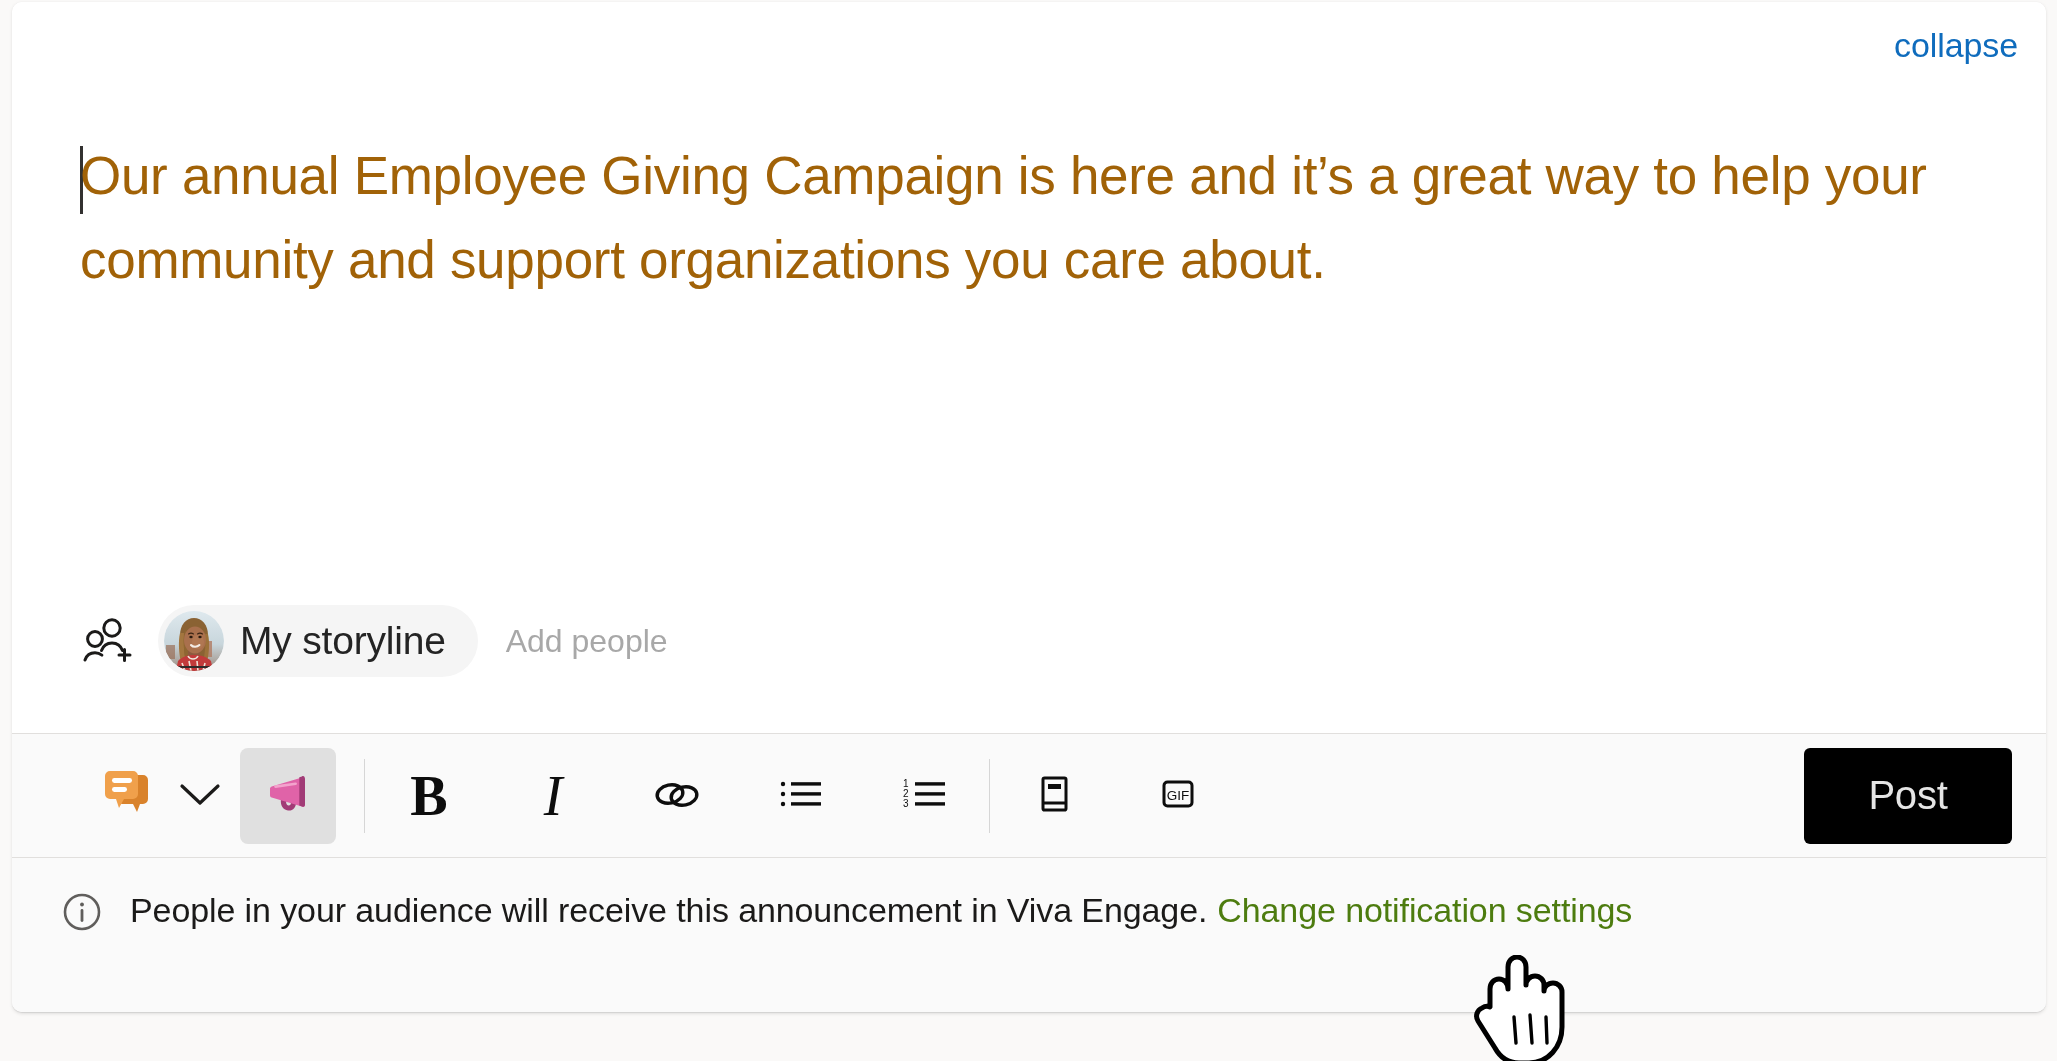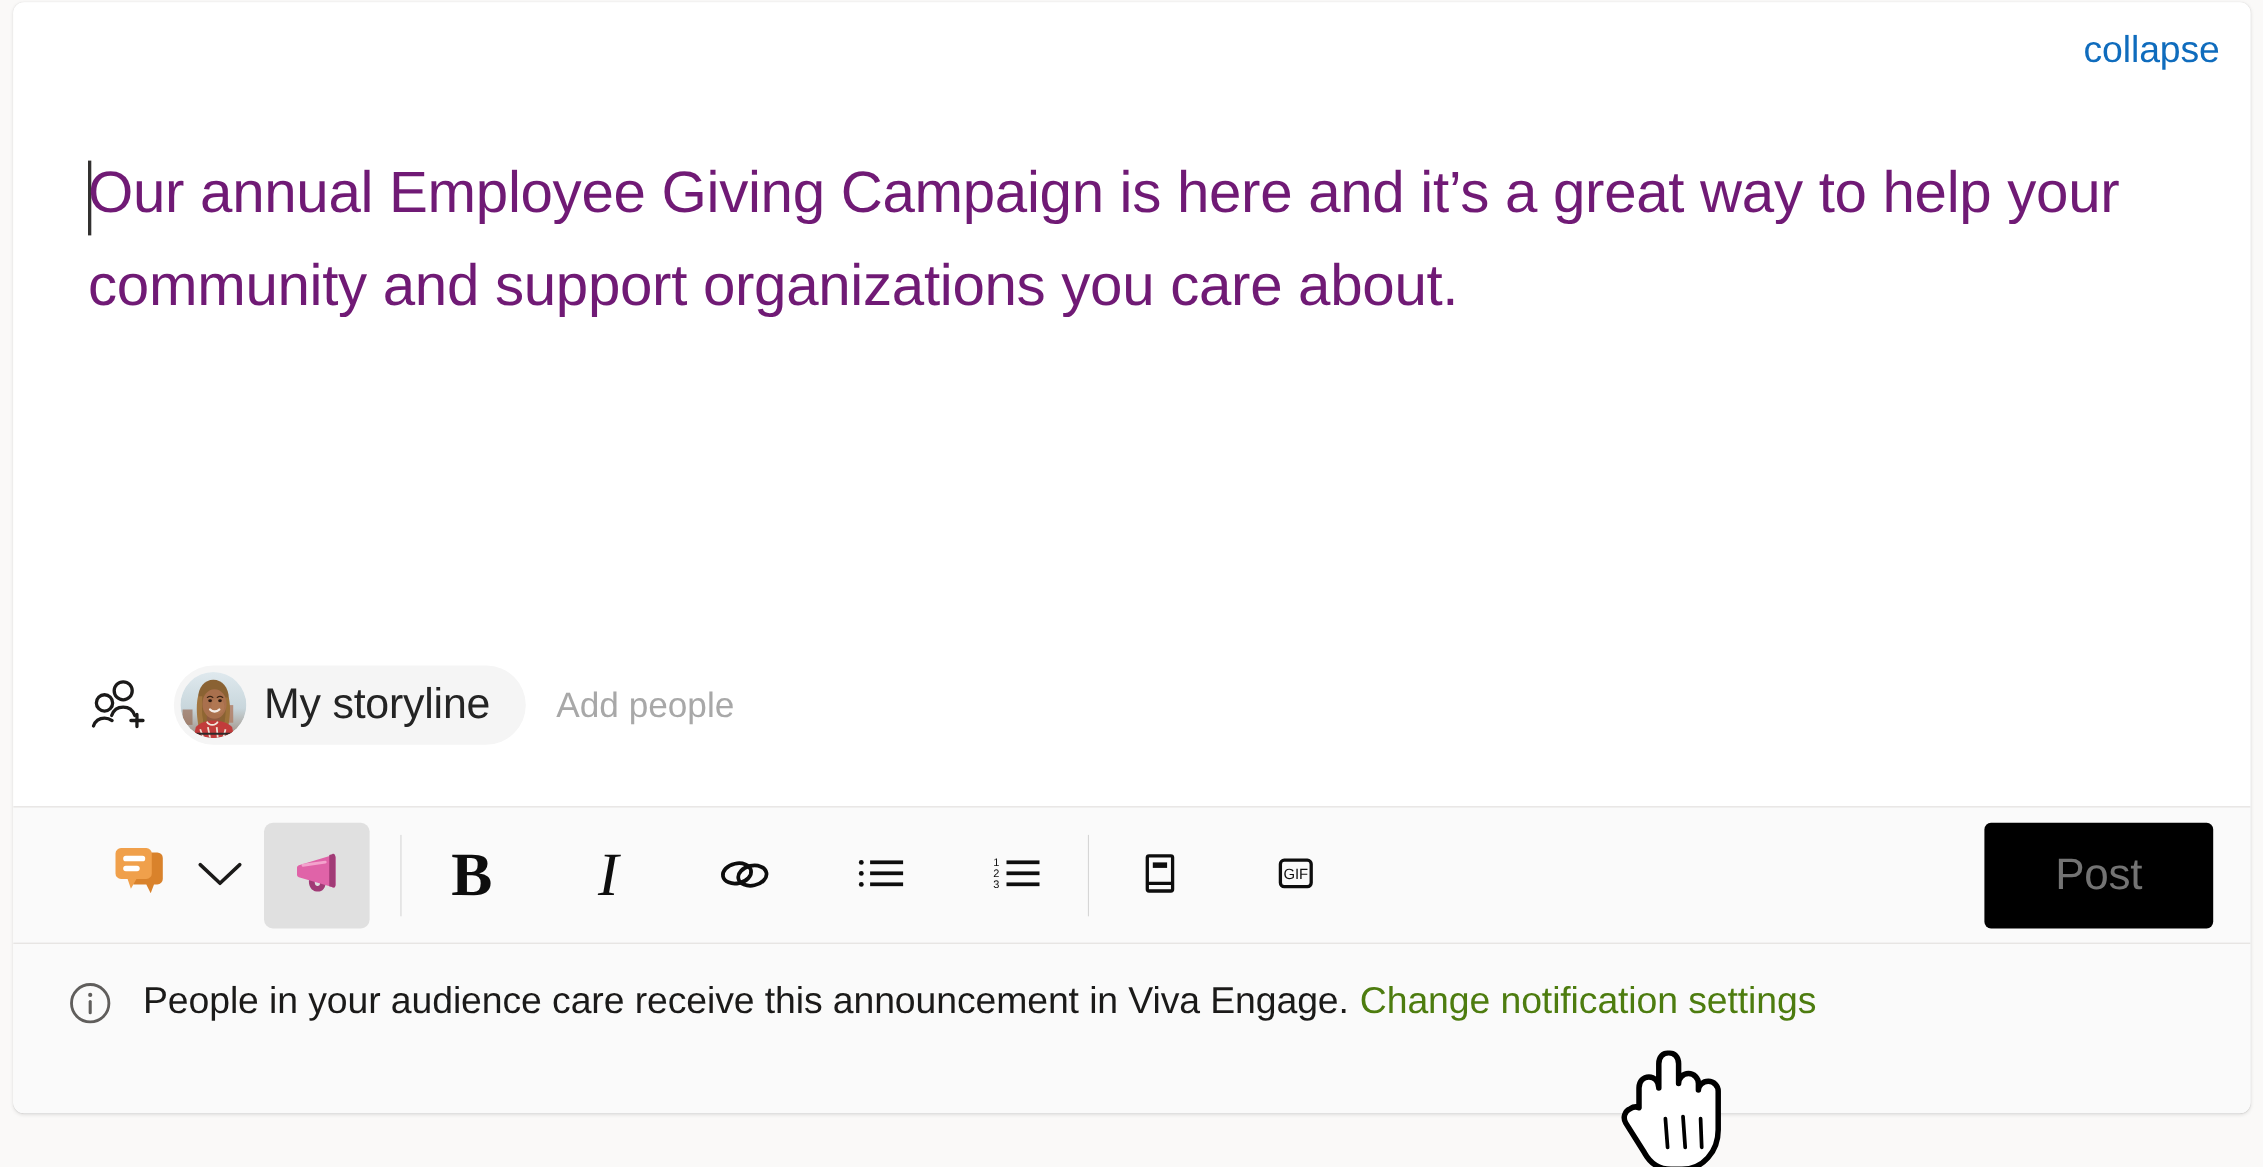--- a/index.html
+++ b/index.html
@@ -58,21 +58,21 @@
     left: 68px;
     top: 132px;
     right: 70px;
     height: 420px;
   }
 
   .editor-text {
     position: relative;
     font-size: 53px;
     line-height: 84px;
-    color: #701a75;
+    color: #a16207;
     font-weight: 400;
     letter-spacing: -0.3px;
     font-family: "Liberation Sans", sans-serif;
     white-space: pre-wrap;
     word-wrap: break-word;
     outline: none;
     max-width: 1880px;
   }
 
   .caret {
@@ -194,21 +194,21 @@
     font-style: italic;
     font-size: 56px;
     color: #0d0d0d;
     line-height: 1;
   }
 
   .spacer { flex: 1 1 auto; }
 
   .post-btn {
     background: #000000;
-    color: #737373;
+    color: #e5e5e5;
     border: none;
     border-radius: 6px;
     height: 96px;
     min-width: 208px;
     padding: 0 40px;
     font-size: 40px;
     font-family: "Liberation Sans", sans-serif;
     cursor: pointer;
     letter-spacing: -0.2px;
   }
@@ -448,21 +448,21 @@
 
     <div class="notice-bar">
       <span class="notice-icon">
         <svg width="44" height="44" viewBox="0 0 44 44">
           <circle cx="22" cy="22" r="17" stroke="#605e5c" stroke-width="2.6" fill="none"></circle>
           <circle cx="22" cy="14.5" r="1.9" fill="#605e5c"></circle>
           <rect x="20.6" y="19" width="2.8" height="13" rx="1.4" fill="#605e5c"></rect>
         </svg>
       </span>
       <div class="notice-text">
-        <span>People in your audience care receive this announcement in Viva Engage.</span><span class="notice-link">Change notification settings</span>
+        <span>People in your audience will receive this announcement in Viva Engage.</span><span class="notice-link">Change notification settings</span>
       </div>
     </div>
 
   </div>
 
   <span class="hand-cursor">
     <svg width="100" height="116" viewBox="0 0 100 116">
       <path d="M18 52 L18 34 C18 28 22 24 27 24 C32 24 36 28 36 34 L36 12
                C36 6 40 2 45 2 C50 2 54 6 54 12 L54 30
                C54 25 58 21 63 21 C68 21 72 25 72 30 L72 36

